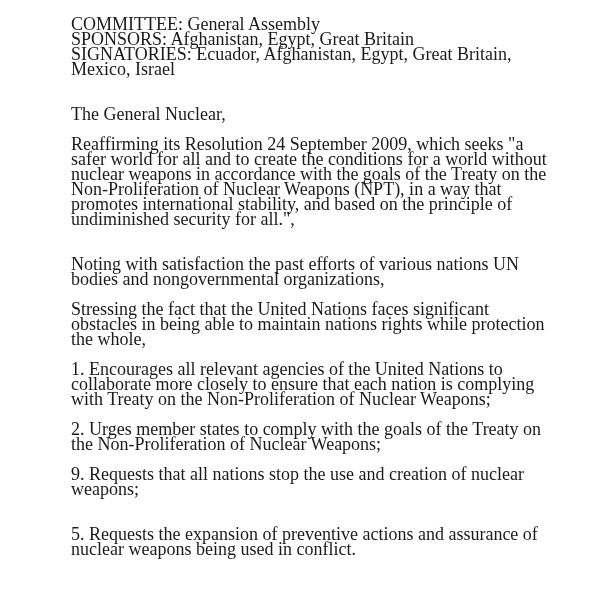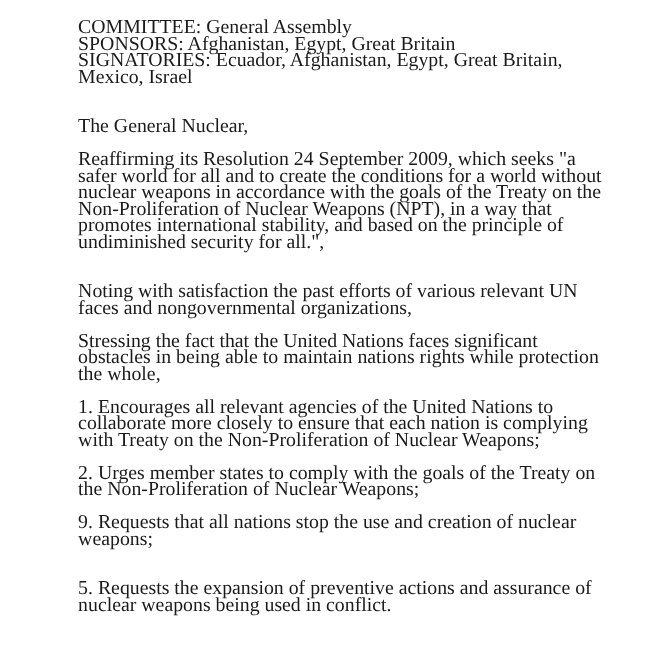--- a/index.html
+++ b/index.html
@@ -18,21 +18,21 @@
 
 <div class="doc">
   <p>COMMITTEE: General Assembly</p>
   <p>SPONSORS: Afghanistan, Egypt, Great Britain</p>
   <p>SIGNATORIES: Ecuador, Afghanistan, Egypt, Great Britain, Mexico, Israel</p>
   <div class="gap30"></div>
   <p>The General Nuclear,</p>
   <div class="gap15"></div>
   <p>Reaffirming its Resolution 24 September 2009, which seeks "a safer world for all and to create the conditions for a world without nuclear weapons in accordance with the goals of the Treaty on the Non-Proliferation of Nuclear Weapons (NPT), in a way that promotes international stability, and based on the principle of undiminished security for all.",</p>
   <div class="gap30"></div>
-  <p>Noting with satisfaction the past efforts of various relevant UN faces and nongovernmental organizations,</p>
+  <p>Noting with satisfaction the past efforts of various nations UN bodies and nongovernmental organizations,</p>
   <div class="gap15"></div>
   <p>Stressing the fact that the United Nations faces significant obstacles in being able to maintain nations rights while protection the whole,</p>
   <div class="gap15"></div>
   <p>1. Encourages all relevant agencies of the United Nations to collaborate more closely to ensure that each nation is complying with Treaty on the Non-Proliferation of Nuclear Weapons;</p>
   <div class="gap15"></div>
   <p>2. Urges member states to comply with the goals of the Treaty on the Non-Proliferation of Nuclear Weapons;</p>
   <div class="gap15"></div>
   <p>9. Requests that all nations stop the use and creation of nuclear weapons;</p>
   <div class="gap15"></div>
   <div class="gap15"></div>

